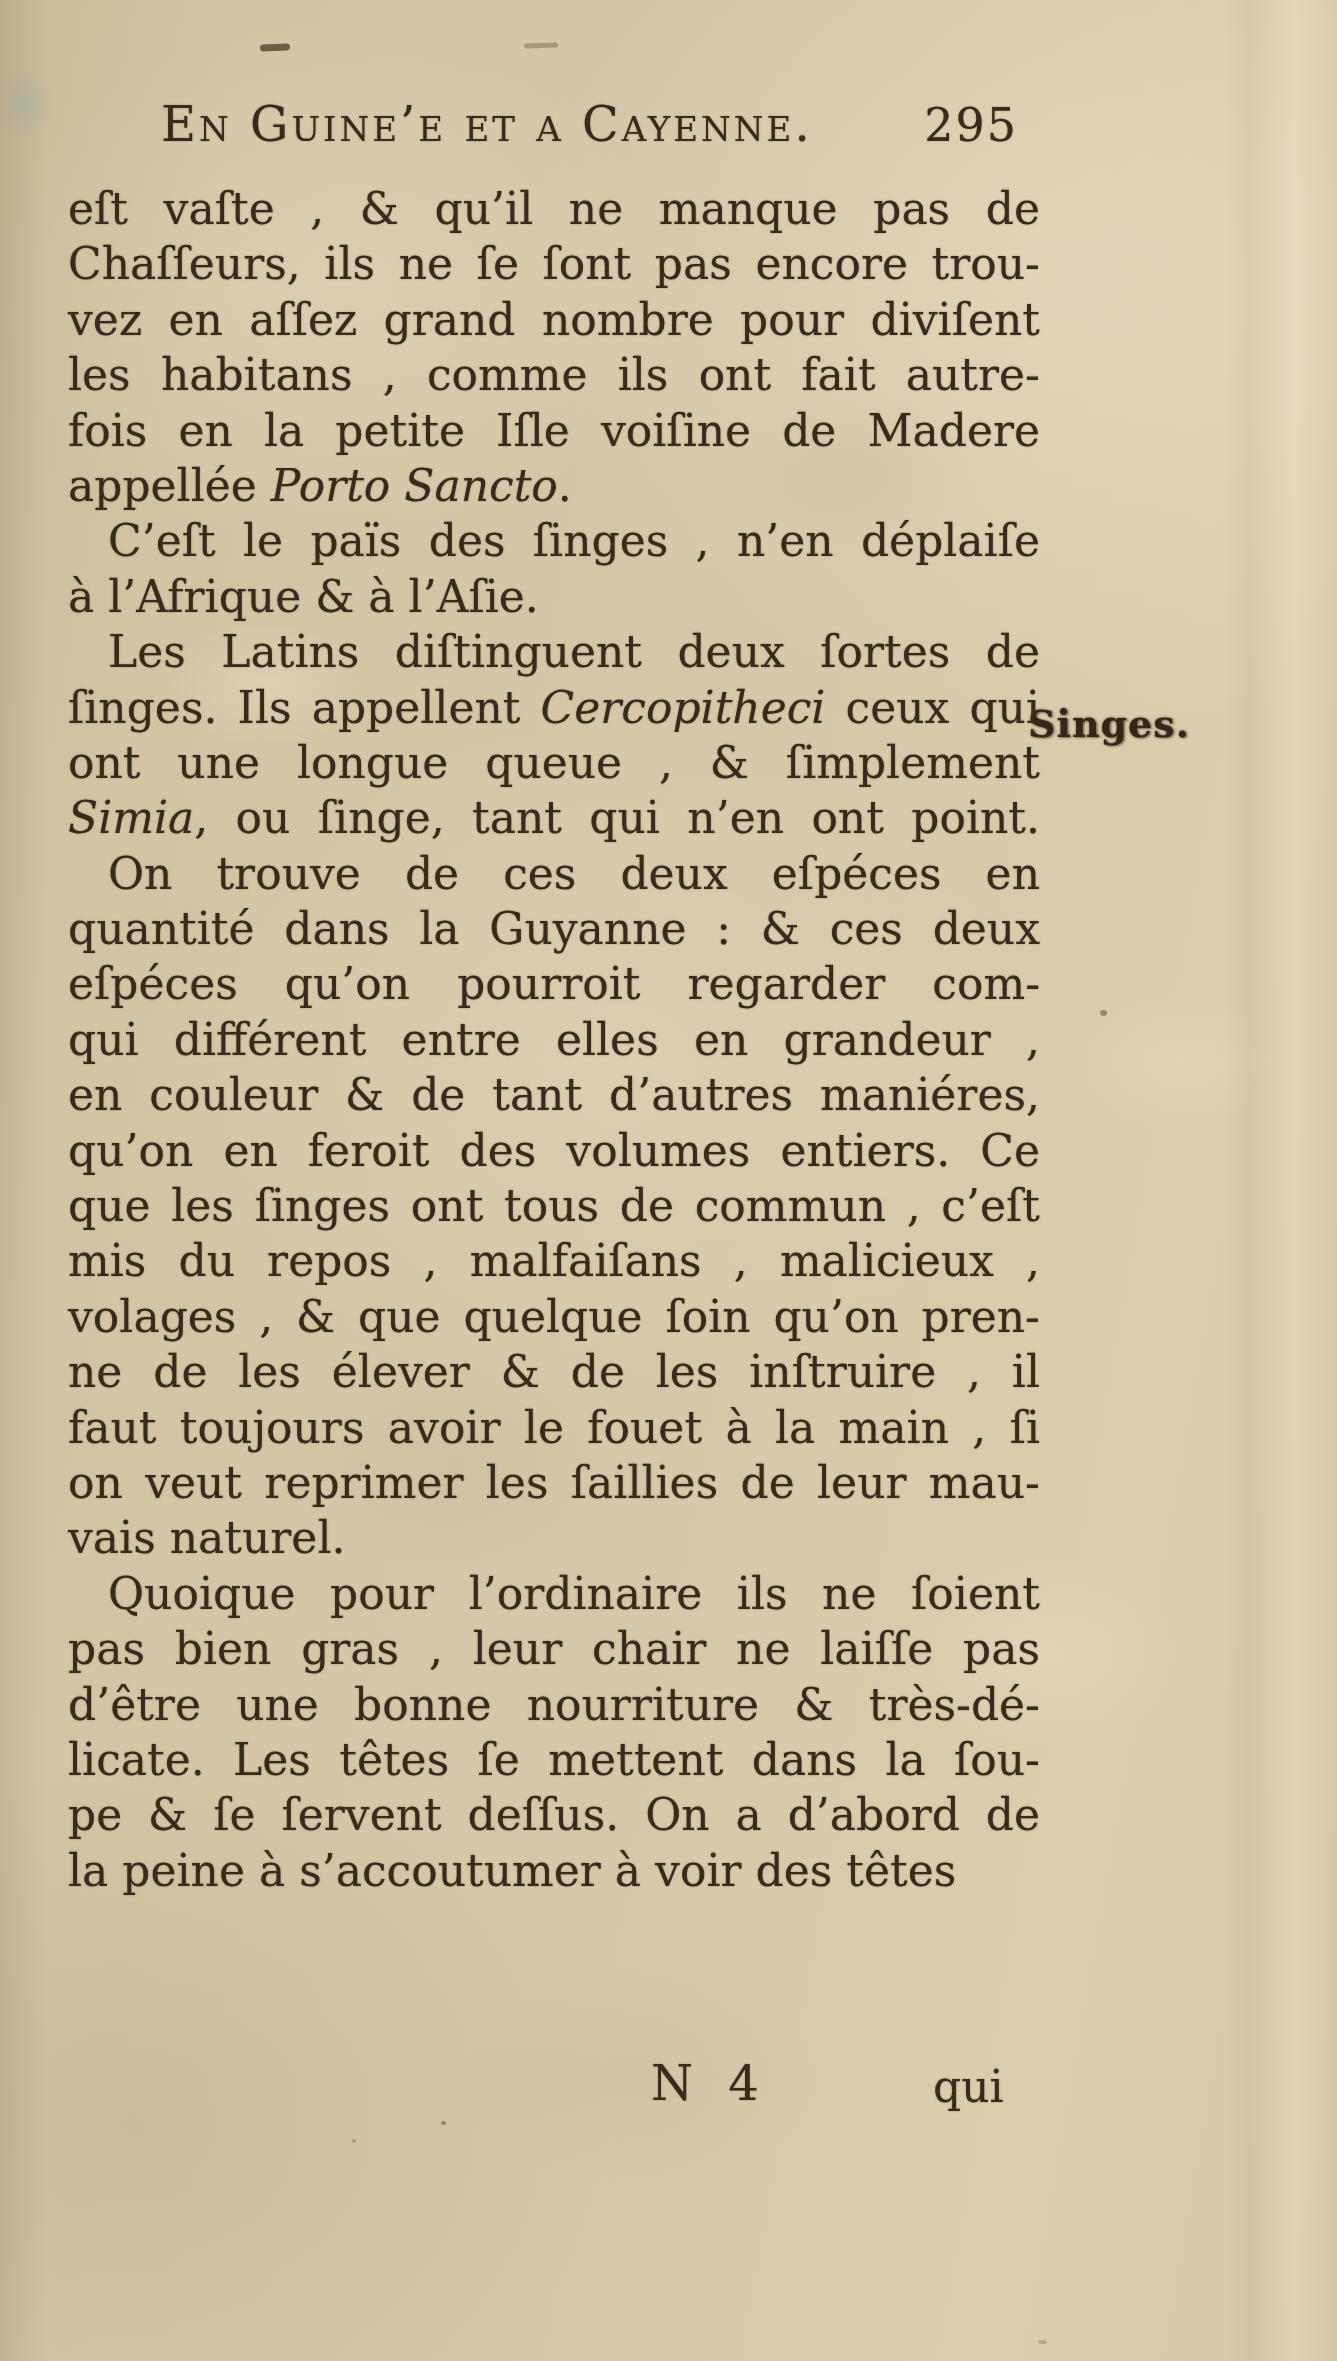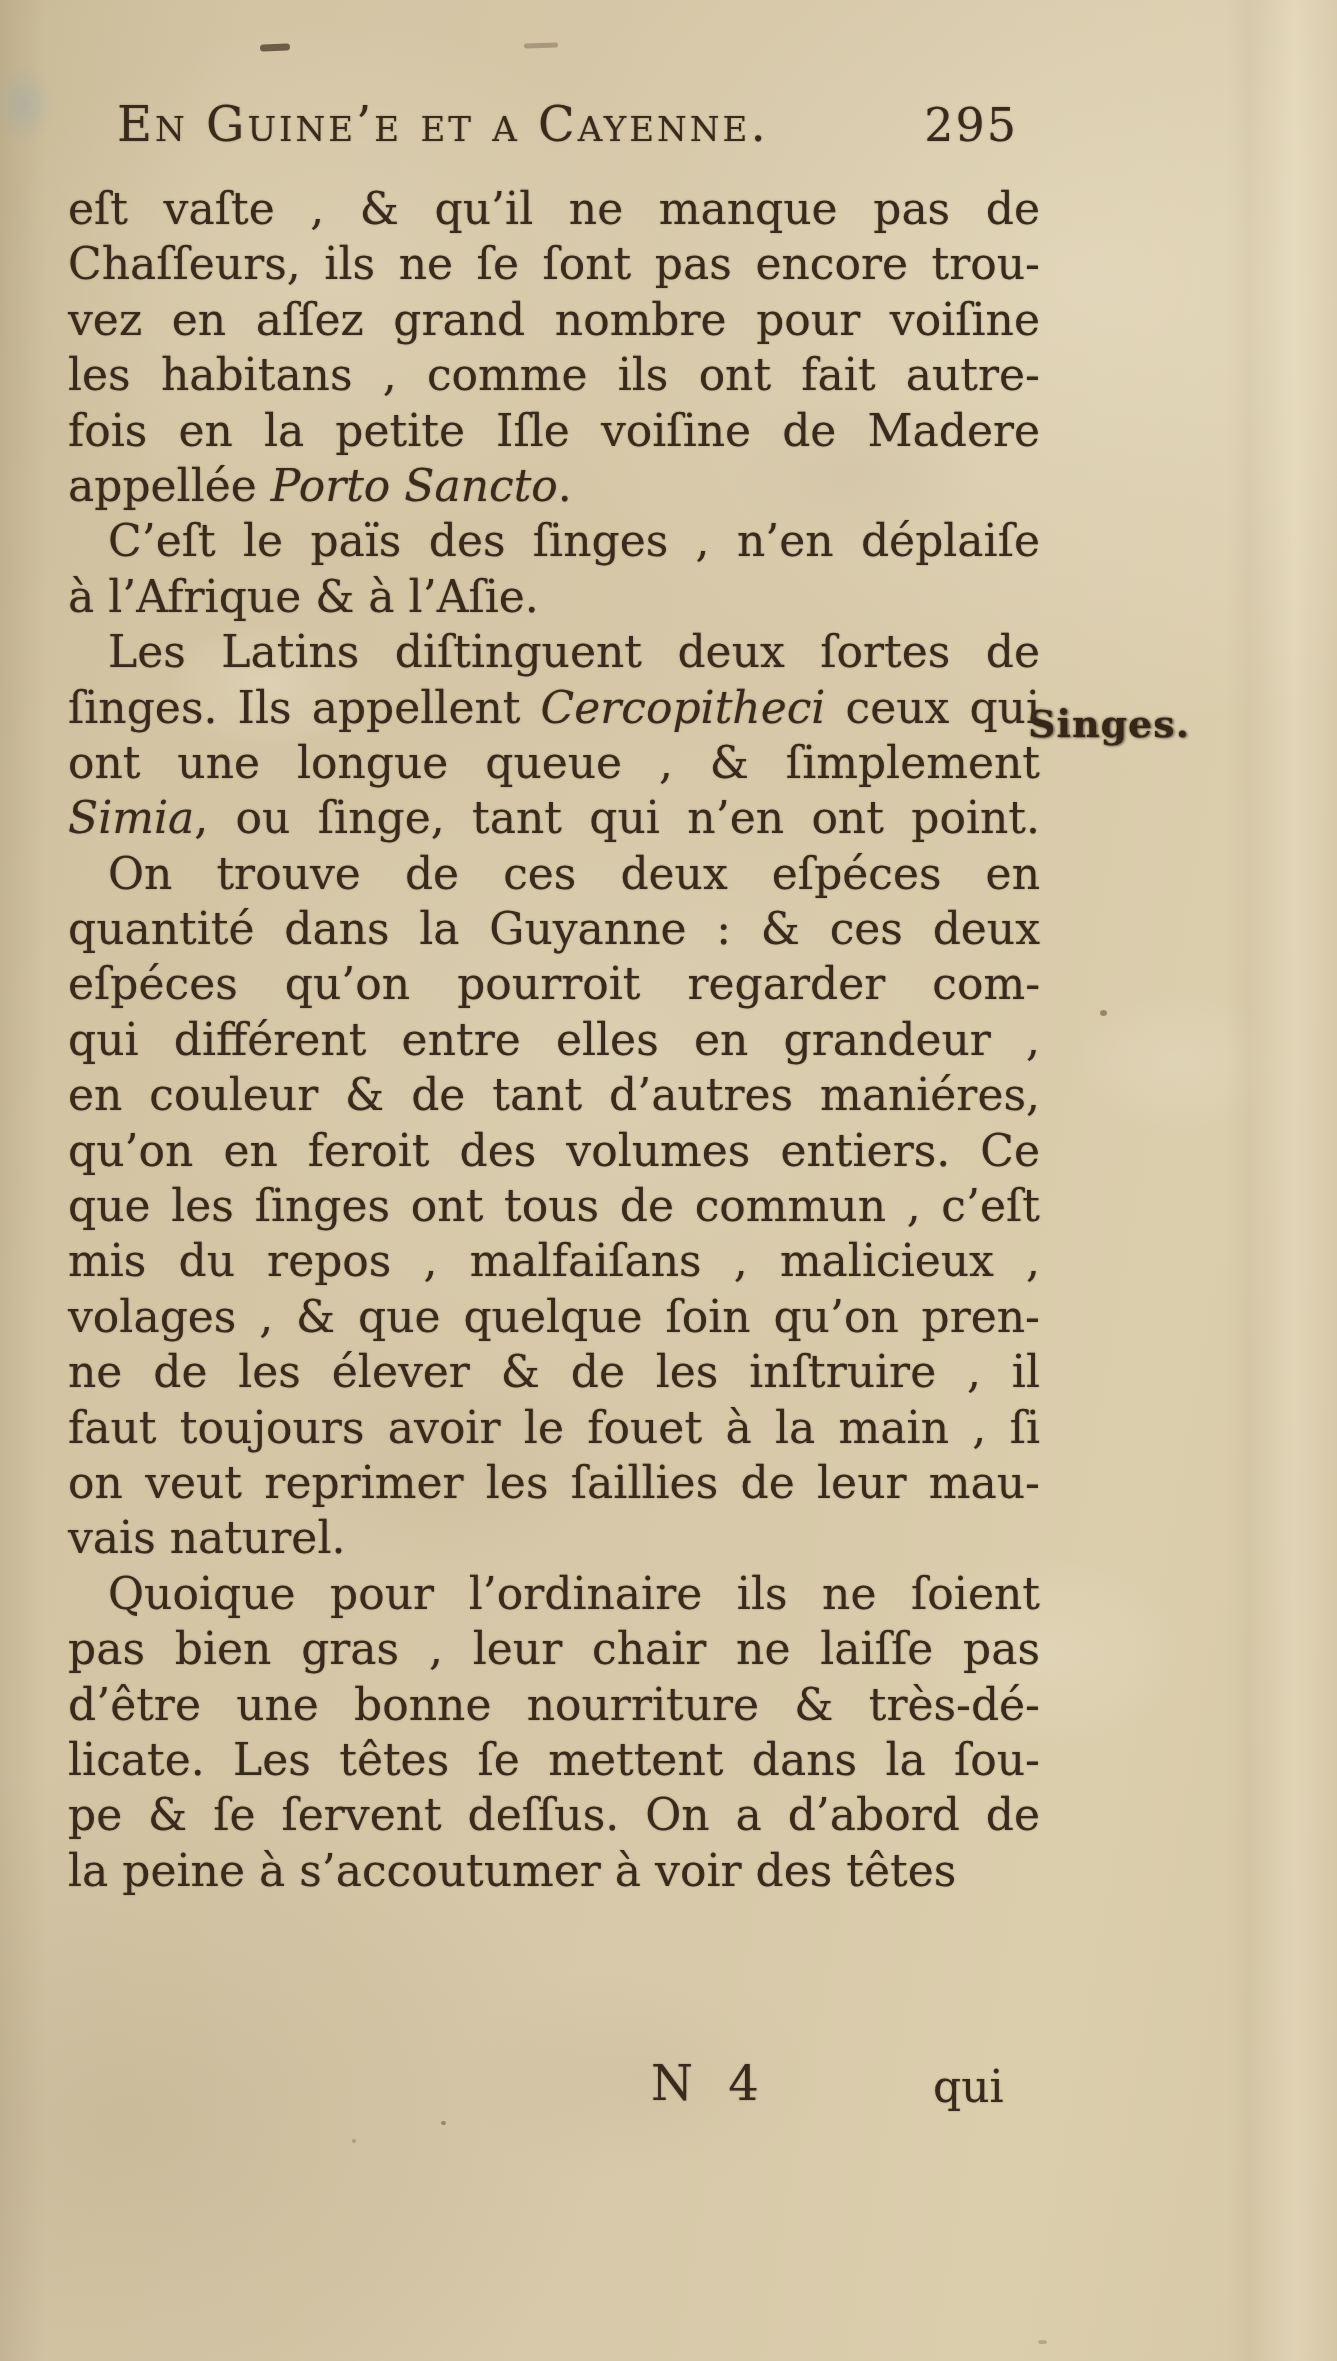--- a/index.html
+++ b/index.html
@@ -38,21 +38,21 @@
   .dash-2{left:524px;top:43px;width:34px;height:5px;opacity:.5;transform:rotate(-2deg);background:#7d6a52;}
   .speck{position:absolute;border-radius:50%;}
   .s1{left:1100px;top:1010px;width:7px;height:6px;background:#6a4a28;opacity:.55;}
   .s2{left:441px;top:2121px;width:5px;height:4px;background:#4a3a28;opacity:.45;}
   .s3{left:1038px;top:2340px;width:9px;height:4px;background:#8a7a5e;opacity:.45;}
   .s4{left:352px;top:2139px;width:4px;height:4px;background:#5a4632;opacity:.3;}
 
   .txt{text-shadow:0 0 1.6px rgba(57,43,28,.5);}
   .header{position:absolute;left:68px;top:96px;width:950px;display:flex;
     justify-content:space-between;align-items:baseline;}
-  .title{margin-left:49px;font-variant:small-caps;font-size:48px;letter-spacing:3px;
+  .title{margin-left:93px;font-variant:small-caps;font-size:48px;letter-spacing:3px;
     white-space:nowrap;}
   .pagenum{font-size:46px;letter-spacing:2px;}
 
   .body-text{position:absolute;left:68px;top:181px;width:972px;font-size:44px;}
   .line{line-height:55.4px;height:55.4px;text-align:justify;text-align-last:justify;
     text-justify:inter-word;white-space:nowrap;text-shadow:0 0 1.6px rgba(57,43,28,.5);}
   .line.left{text-align:left;text-align-last:left;}
   .line.indent{padding-left:40px;}
   .it{font-style:italic;}
 
@@ -78,21 +78,21 @@
   <div class="header">
     <div class="title txt">En Guine’e et a Cayenne.</div>
     <div class="pagenum txt">295</div>
   </div>
 
   <div class="margin-note">Singes.</div>
 
   <div class="body-text">
       <div class="line"><span class="">eſt vaſte , &amp; qu’il ne manque pas de</span></div>
       <div class="line"><span class="">Chaſſeurs, ils ne ſe ſont pas encore trou-</span></div>
-      <div class="line"><span class="">vez en aſſez grand nombre pour voiſine</span></div>
+      <div class="line"><span class="">vez en aſſez grand nombre pour diviſent</span></div>
       <div class="line"><span class="">les habitans , comme ils ont fait autre-</span></div>
       <div class="line"><span class="">fois en la petite Iſle voiſine de Madere</span></div>
       <div class="line left"><span class="">appellée </span><span class="it">Porto Sancto</span><span class="">.</span></div>
       <div class="line indent"><span class="">C’eſt le païs des ſinges , n’en déplaiſe</span></div>
       <div class="line left"><span class="">à l’Afrique &amp; à l’Aſie.</span></div>
       <div class="line indent"><span class="">Les Latins diſtinguent deux ſortes de</span></div>
       <div class="line"><span class="">ſinges. Ils appellent </span><span class="it">Cercopitheci</span><span class=""> ceux qui</span></div>
       <div class="line"><span class="">ont une longue queue , &amp; ſimplement</span></div>
       <div class="line"><span class="it">Simia</span><span class="">, ou ſinge, tant qui n’en ont point.</span></div>
       <div class="line indent"><span class="">On trouve de ces deux eſpéces en</span></div>

